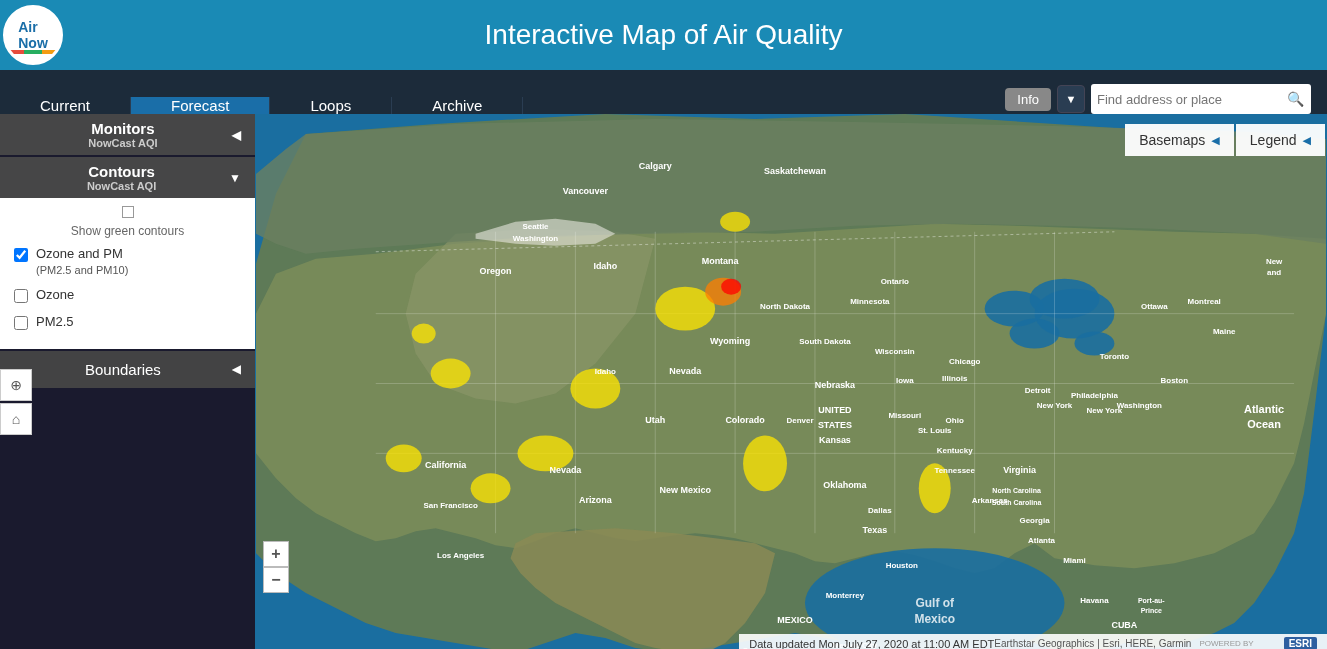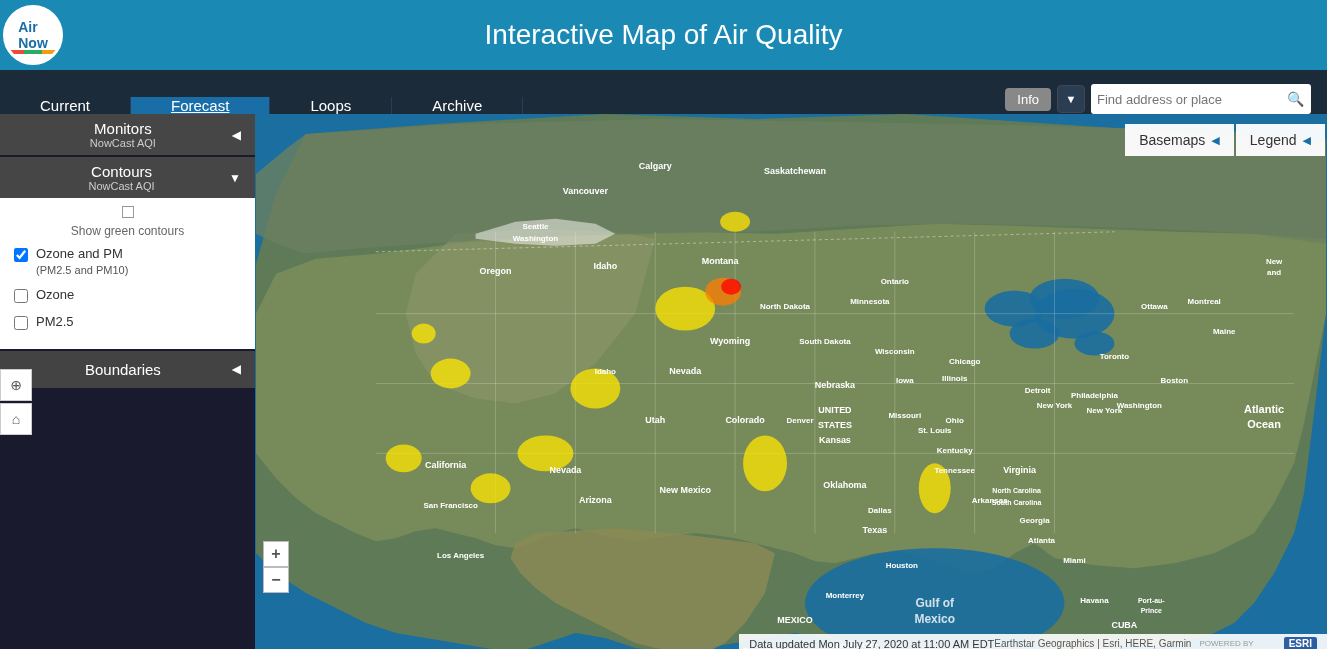--- a/index.html
+++ b/index.html
@@ -67,21 +67,20 @@
       justify-content: center;
       padding: 0 40px;
       color: white;
       font-size: 15px;
       cursor: pointer;
       border-right: 1px solid #2a3d52;
       min-width: 120px;
     }
     .nav-tab.active {
       background: #1a6ea8;
-      text-decoration: underline;
     }
 
     #nav-right {
       margin-left: auto;
       display: flex;
       align-items: center;
       gap: 6px;
       padding-right: 16px;
     }
     #info-btn {
@@ -150,20 +149,21 @@
       background: rgba(80, 80, 80, 0.85);
       margin-bottom: 2px;
     }
     .panel-header {
       background: rgba(70, 70, 70, 0.92);
       display: flex;
       align-items: center;
       justify-content: space-between;
       padding: 6px 14px;
       cursor: pointer;
+      font-weight: bold;
     }
     .panel-header-text {
       color: white;
       font-size: 15px;
     }
     .panel-subtext {
       color: #ccc;
       font-size: 11px;
       text-align: center;
     }

